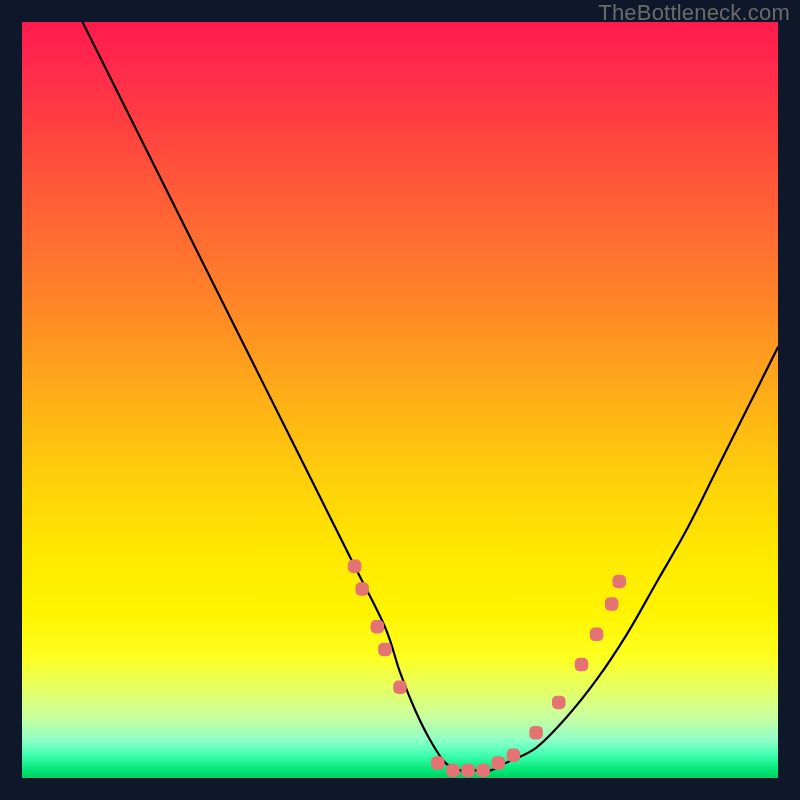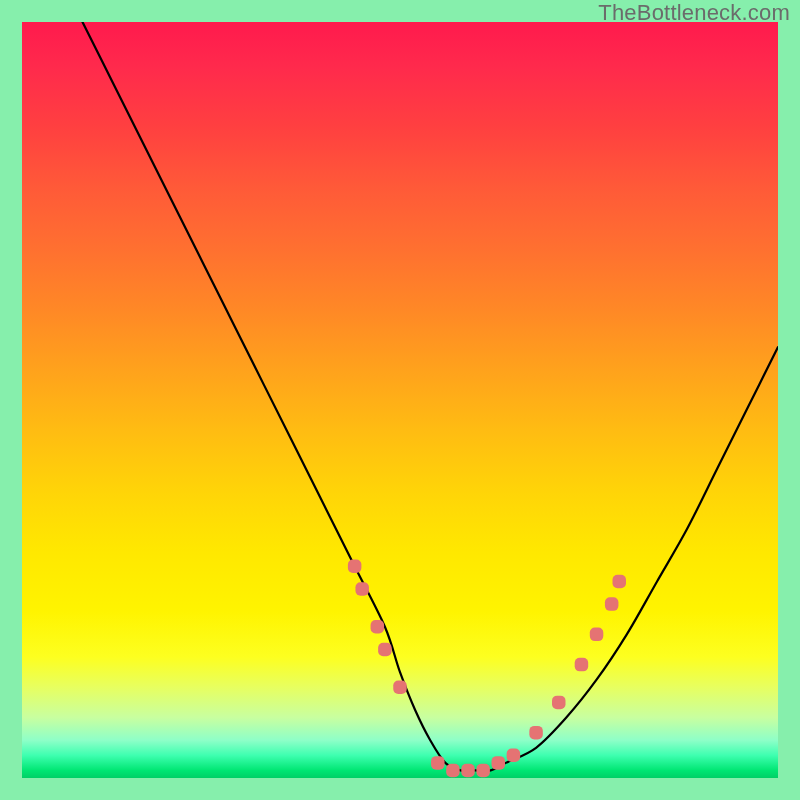--- a/index.html
+++ b/index.html
@@ -8,21 +8,21 @@
     width: 800px;
     height: 800px;
     background: #000;
     overflow: hidden;
     font-family: Arial, Helvetica, sans-serif;
   }
   .stage {
     position: relative;
     width: 800px;
     height: 800px;
-    background: #86efac;
+    background: #0f172a;
   }
   .plot {
     position: absolute;
     left: 22px;
     top: 22px;
     width: 756px;
     height: 756px;
     
     background: linear-gradient(
       to bottom,

